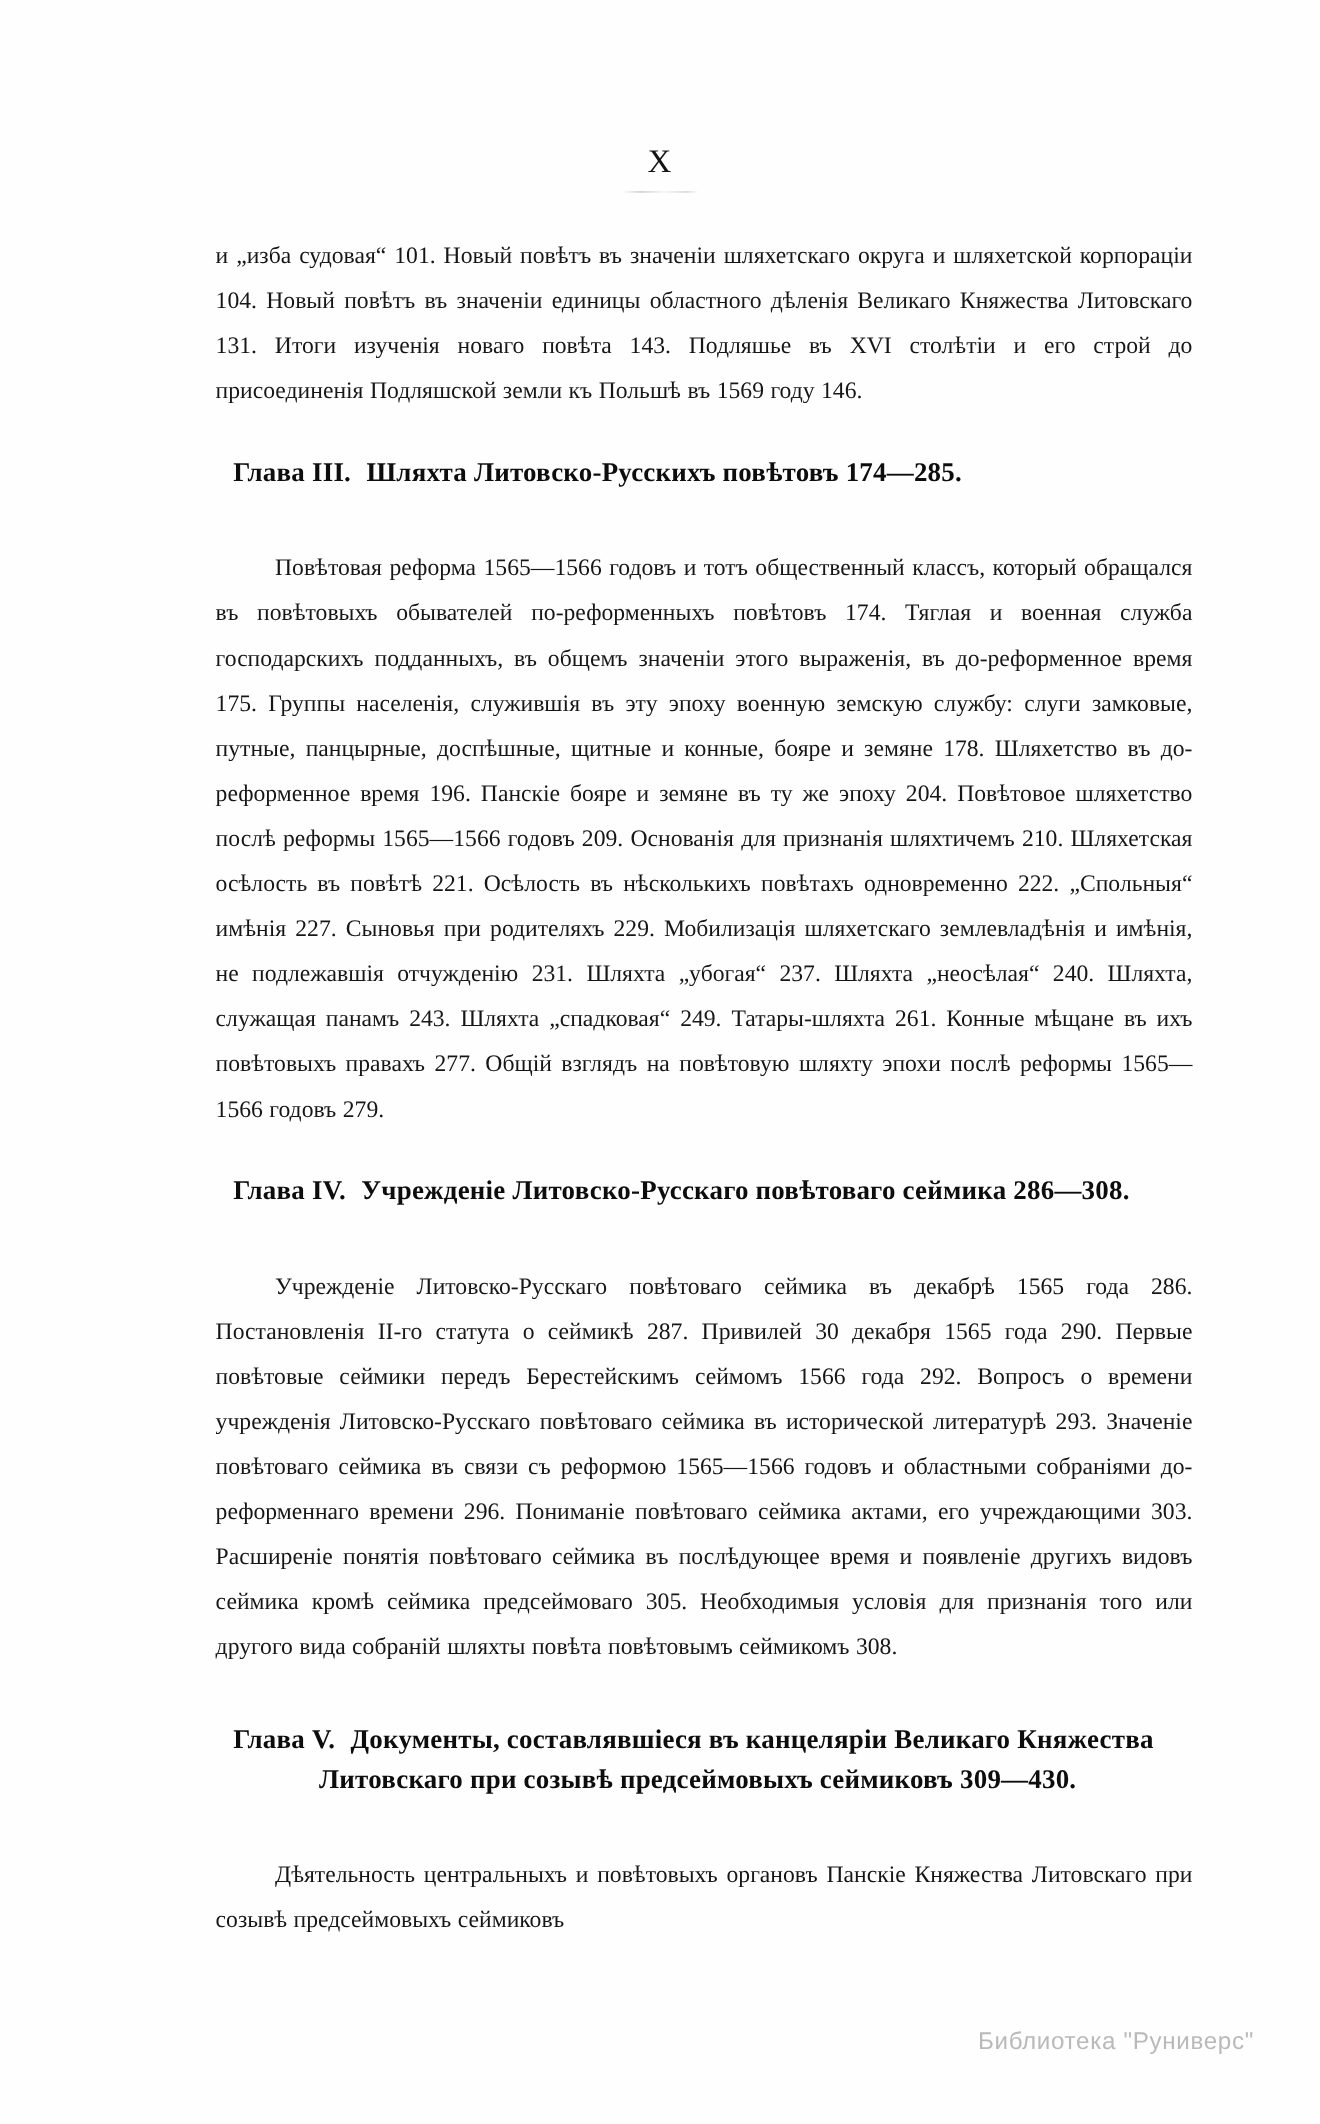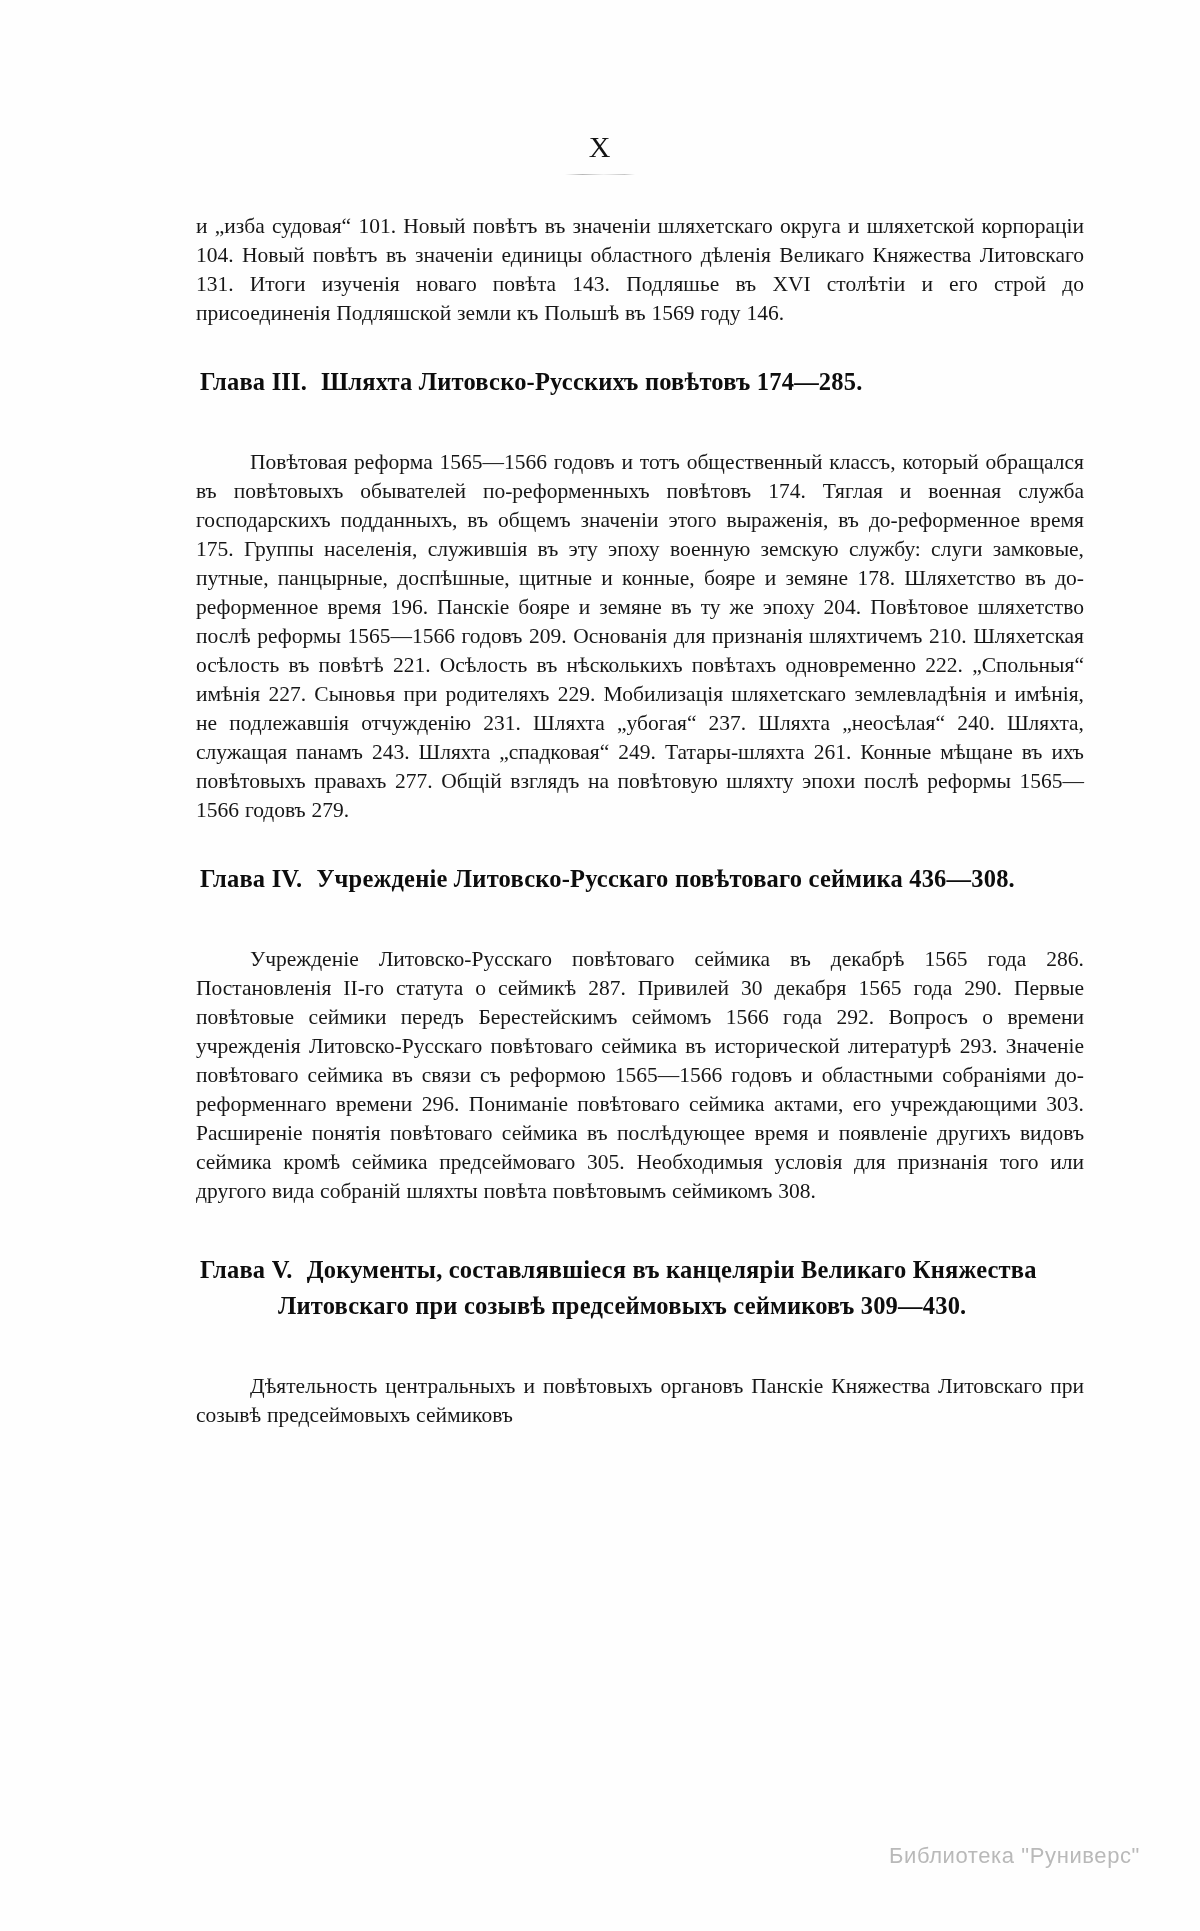--- a/index.html
+++ b/index.html
@@ -42,33 +42,33 @@
   }
   .content {
     position: absolute;
     left: 196px;
     top: 212px;
     width: 888px;
   }
   p.body-text {
     margin: 0 0 4px 0;
     font-size: 21.5px;
-    line-height: 29px;
+    line-height: 41px;
     text-align: justify;
     text-align-last: left;
     color: #161616;
     font-family: "Liberation Serif", serif;
     word-spacing: 0.5px;
   }
   p.body-text.indent {
     text-indent: 54px;
     margin-top: 48px;
   }
   h2.chapter-heading {
-    margin: 26px 0 8px 4px;
+    margin: 26px 0 8px 16px;
     font-size: 24.5px;
     line-height: 36px;
     font-weight: bold;
     color: #0d0d0d;
     font-family: "Liberation Serif", serif;
     letter-spacing: 0.2px;
   }
   h2.chapter-heading .label {
     margin-right: 14px;
   }
@@ -106,21 +106,21 @@
 
     <h2 class="chapter-heading">
       <span class="label">Глава III.</span><span>Шляхта Литовско-Русскихъ повѣтовъ 174—285.</span>
     </h2>
 
     <p class="body-text indent">Повѣтовая реформа 1565—1566 годовъ и тотъ общественный классъ, который обращался въ повѣтовыхъ обывателей по-реформенныхъ повѣтовъ 174. Тяглая и военная служба господарскихъ подданныхъ, въ общемъ значеніи этого выраженія, въ до-реформенное время 175. Группы населенія, служившія въ эту эпоху военную земскую службу: слуги замковые, путные, панцырные, доспѣшные, щитные и конные, бояре и земяне 178. Шляхетство въ до-реформенное время 196. Панскіе бояре и земяне въ ту же эпоху 204. Повѣтовое шляхетство послѣ реформы 1565—1566 годовъ 209. Основанія для признанія шляхтичемъ 210. Шляхетская осѣлость въ повѣтѣ 221. Осѣлость въ нѣсколькихъ повѣтахъ одновременно 222. „Спольныя“ имѣнія 227. Сыновья при родителяхъ 229. Мобилизація шляхетскаго землевладѣнія и имѣнія, не подлежавшія отчужденію 231. Шляхта „убогая“ 237. Шляхта „неосѣлая“ 240. Шляхта, служащая панамъ 243. Шляхта „спадковая“ 249. Татары-шляхта 261. Конные мѣщане въ ихъ повѣтовыхъ правахъ 277. Общій взглядъ на повѣтовую шляхту эпохи послѣ реформы 1565—1566 годовъ 279.</p>
 
     <div class="gap-small"></div>
 
     <h2 class="chapter-heading hang">
-      <span class="label">Глава IV.</span><span>Учрежденіе Литовско-Русскаго повѣтоваго сеймика 436—308.</span>
+      <span class="label">Глава IV.</span><span>Учрежденіе Литовско-Русскаго повѣтоваго сеймика 286—308.</span>
     </h2>
 
     <p class="body-text indent">Учрежденіе Литовско-Русскаго повѣтоваго сеймика въ декабрѣ 1565 года 286. Постановленія II-го статута о сеймикѣ 287. Привилей 30 декабря 1565 года 290. Первые повѣтовые сеймики передъ Берестейскимъ сеймомъ 1566 года 292. Вопросъ о времени учрежденія Литовско-Русскаго повѣтоваго сеймика въ исторической литературѣ 293. Значеніе повѣтоваго сеймика въ связи съ реформою 1565—1566 годовъ и областными собраніями до-реформеннаго времени 296. Пониманіе повѣтоваго сеймика актами, его учреждающими 303. Расширеніе понятія повѣтоваго сеймика въ послѣдующее время и появленіе другихъ видовъ сеймика кромѣ сеймика предсеймоваго 305. Необходимыя условія для признанія того или другого вида собраній шляхты повѣта повѣтовымъ сеймикомъ 308.</p>
 
     <div class="gap-med"></div>
 
     <h2 class="chapter-heading hang">
       <span class="label">Глава V.</span><span>Документы, составлявшіеся въ канцеляріи Великаго Княжества Литовскаго при созывѣ предсеймовыхъ сеймиковъ 309—430.</span>
     </h2>
 

